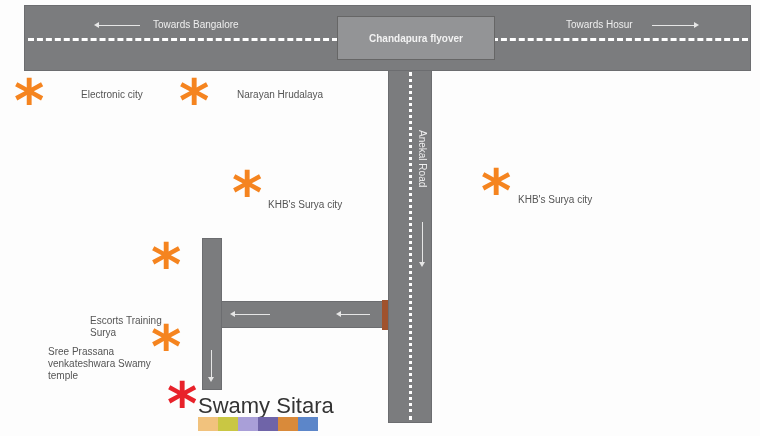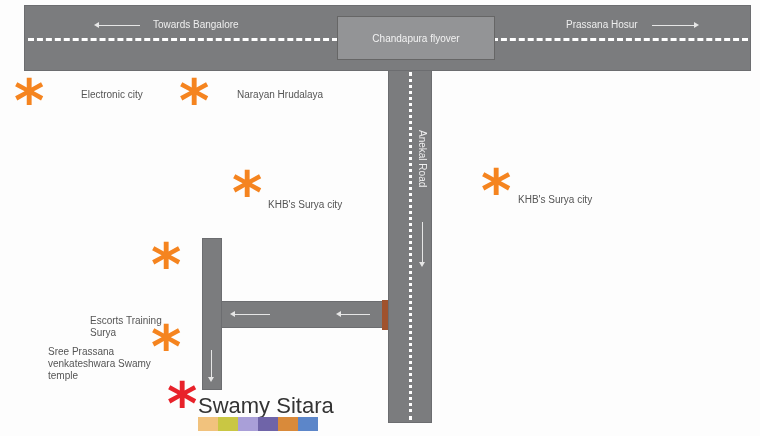--- a/index.html
+++ b/index.html
@@ -26,25 +26,25 @@
 <body>
 
 <div class="road" style="left:24px;top:5px;width:727px;height:66px;"></div>
 <div class="dash-h" style="left:28px;top:38px;width:310px;"></div>
 <div class="dash-h" style="left:492px;top:38px;width:256px;"></div>
 
 <div class="arrow-h" style="left:98px;top:25px;width:42px;"></div>
 <div class="ah-left" style="left:94px;top:22px;"></div>
 <div class="road-label" style="left:153px;top:19px;">Towards Bangalore</div>
 
-<div class="flyover" style="left:337px;top:16px;width:158px;height:44px;">
+<div class="flyover" style="left:337px;top:16px;width:158px;height:44px;font-weight:bold;">
   <span>Chandapura flyover</span>
 </div>
 
-<div class="road-label" style="left:566px;top:19px;">Prassana Hosur</div>
+<div class="road-label" style="left:566px;top:19px;">Towards Hosur</div>
 <div class="arrow-h" style="left:652px;top:25px;width:42px;"></div>
 <div class="ah-right" style="left:694px;top:22px;"></div>
 
 <div class="road" style="left:388px;top:70px;width:44px;height:353px;"></div>
 <div class="dash-v" style="left:409px;top:72px;height:348px;"></div>
 <div class="vlabel" style="left:428px;top:130px;">Anekal Road</div>
 <div class="arrow-v" style="left:422px;top:222px;height:40px;"></div>
 <div class="ah-down" style="left:419px;top:262px;"></div>
 
 <div class="road" style="left:220px;top:301px;width:166px;height:27px;"></div>

